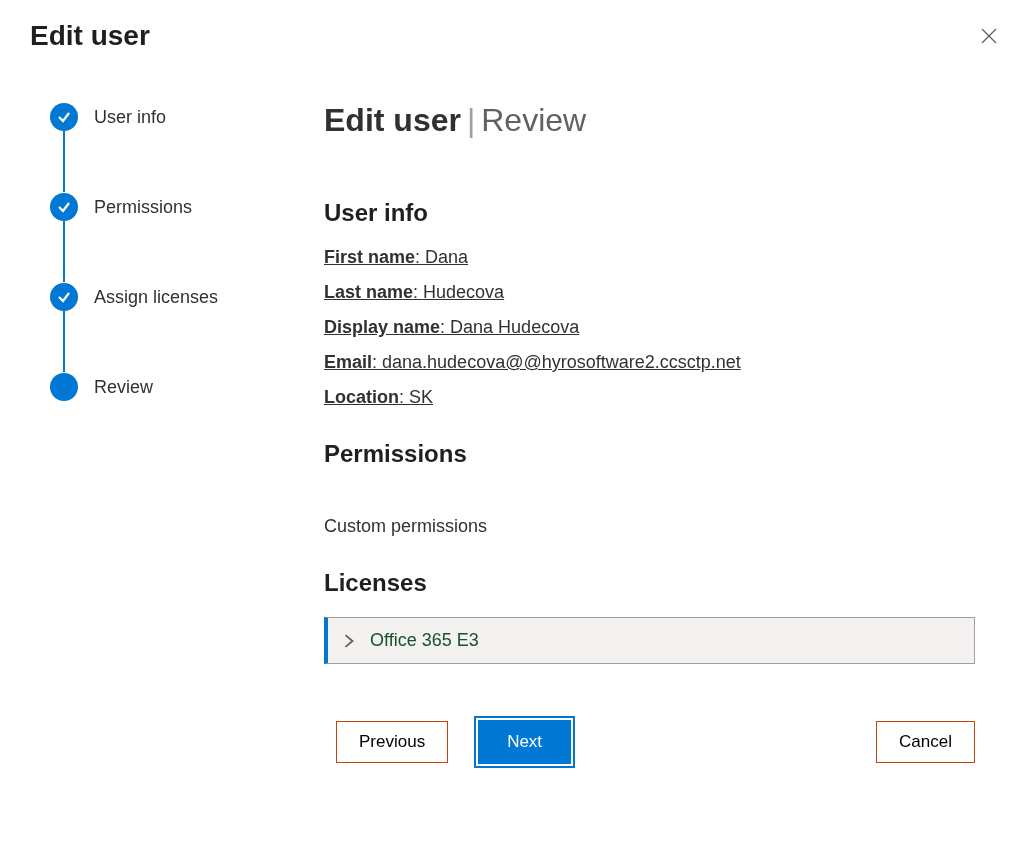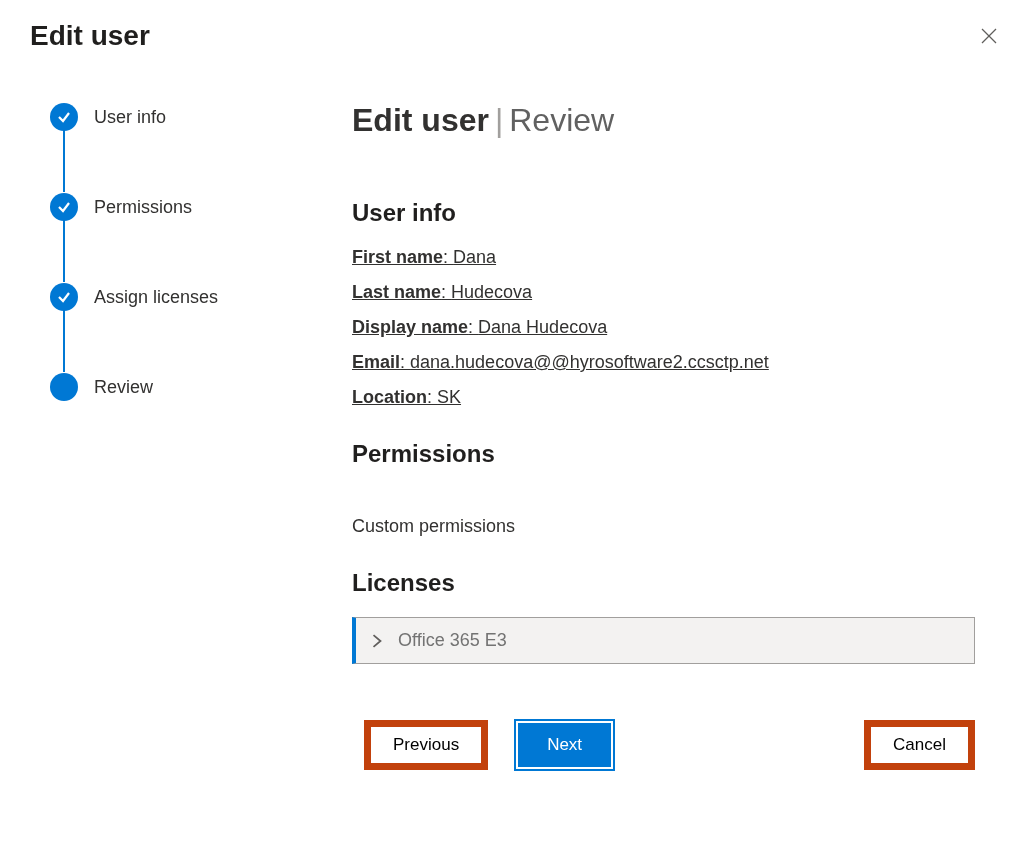--- a/index.html
+++ b/index.html
@@ -36,21 +36,21 @@
     display: flex;
     align-items: center;
     justify-content: center;
     cursor: pointer;
     color: #605e5c;
   }
   .close-btn svg { width: 16px; height: 16px; }
   .body-row {
     display: flex;
     flex: 1;
-    gap: 72px;
+    gap: 44px;
   }
   
   .stepper {
     width: 250px;
     padding-left: 20px;
     padding-top: 0px;
   }
   .step {
     display: flex;
     align-items: center;
@@ -134,33 +134,33 @@
     cursor: pointer;
   }
   .license-box svg {
     width: 14px;
     height: 14px;
     margin-right: 14px;
     color: #605e5c;
   }
   .license-name {
     font-size: 18px;
-    color: #737373;
+    color: #14532d;
   }
   
   .footer {
     display: flex;
     align-items: center;
     margin-top: 56px;
   }
   .btn {
     font-family: inherit;
     font-size: 17px;
     padding: 8px 22px;
-    border: 7px solid #c2410c;
+    border: 1px solid #c2410c;
     background: #fff;
     cursor: pointer;
     min-height: 42px;
   }
   .btn-previous { margin-left: 12px; }
   .btn-next {
     margin-left: 30px;
     background: #0078d4;
     color: #fff;
     border: 1px solid #0078d4;

